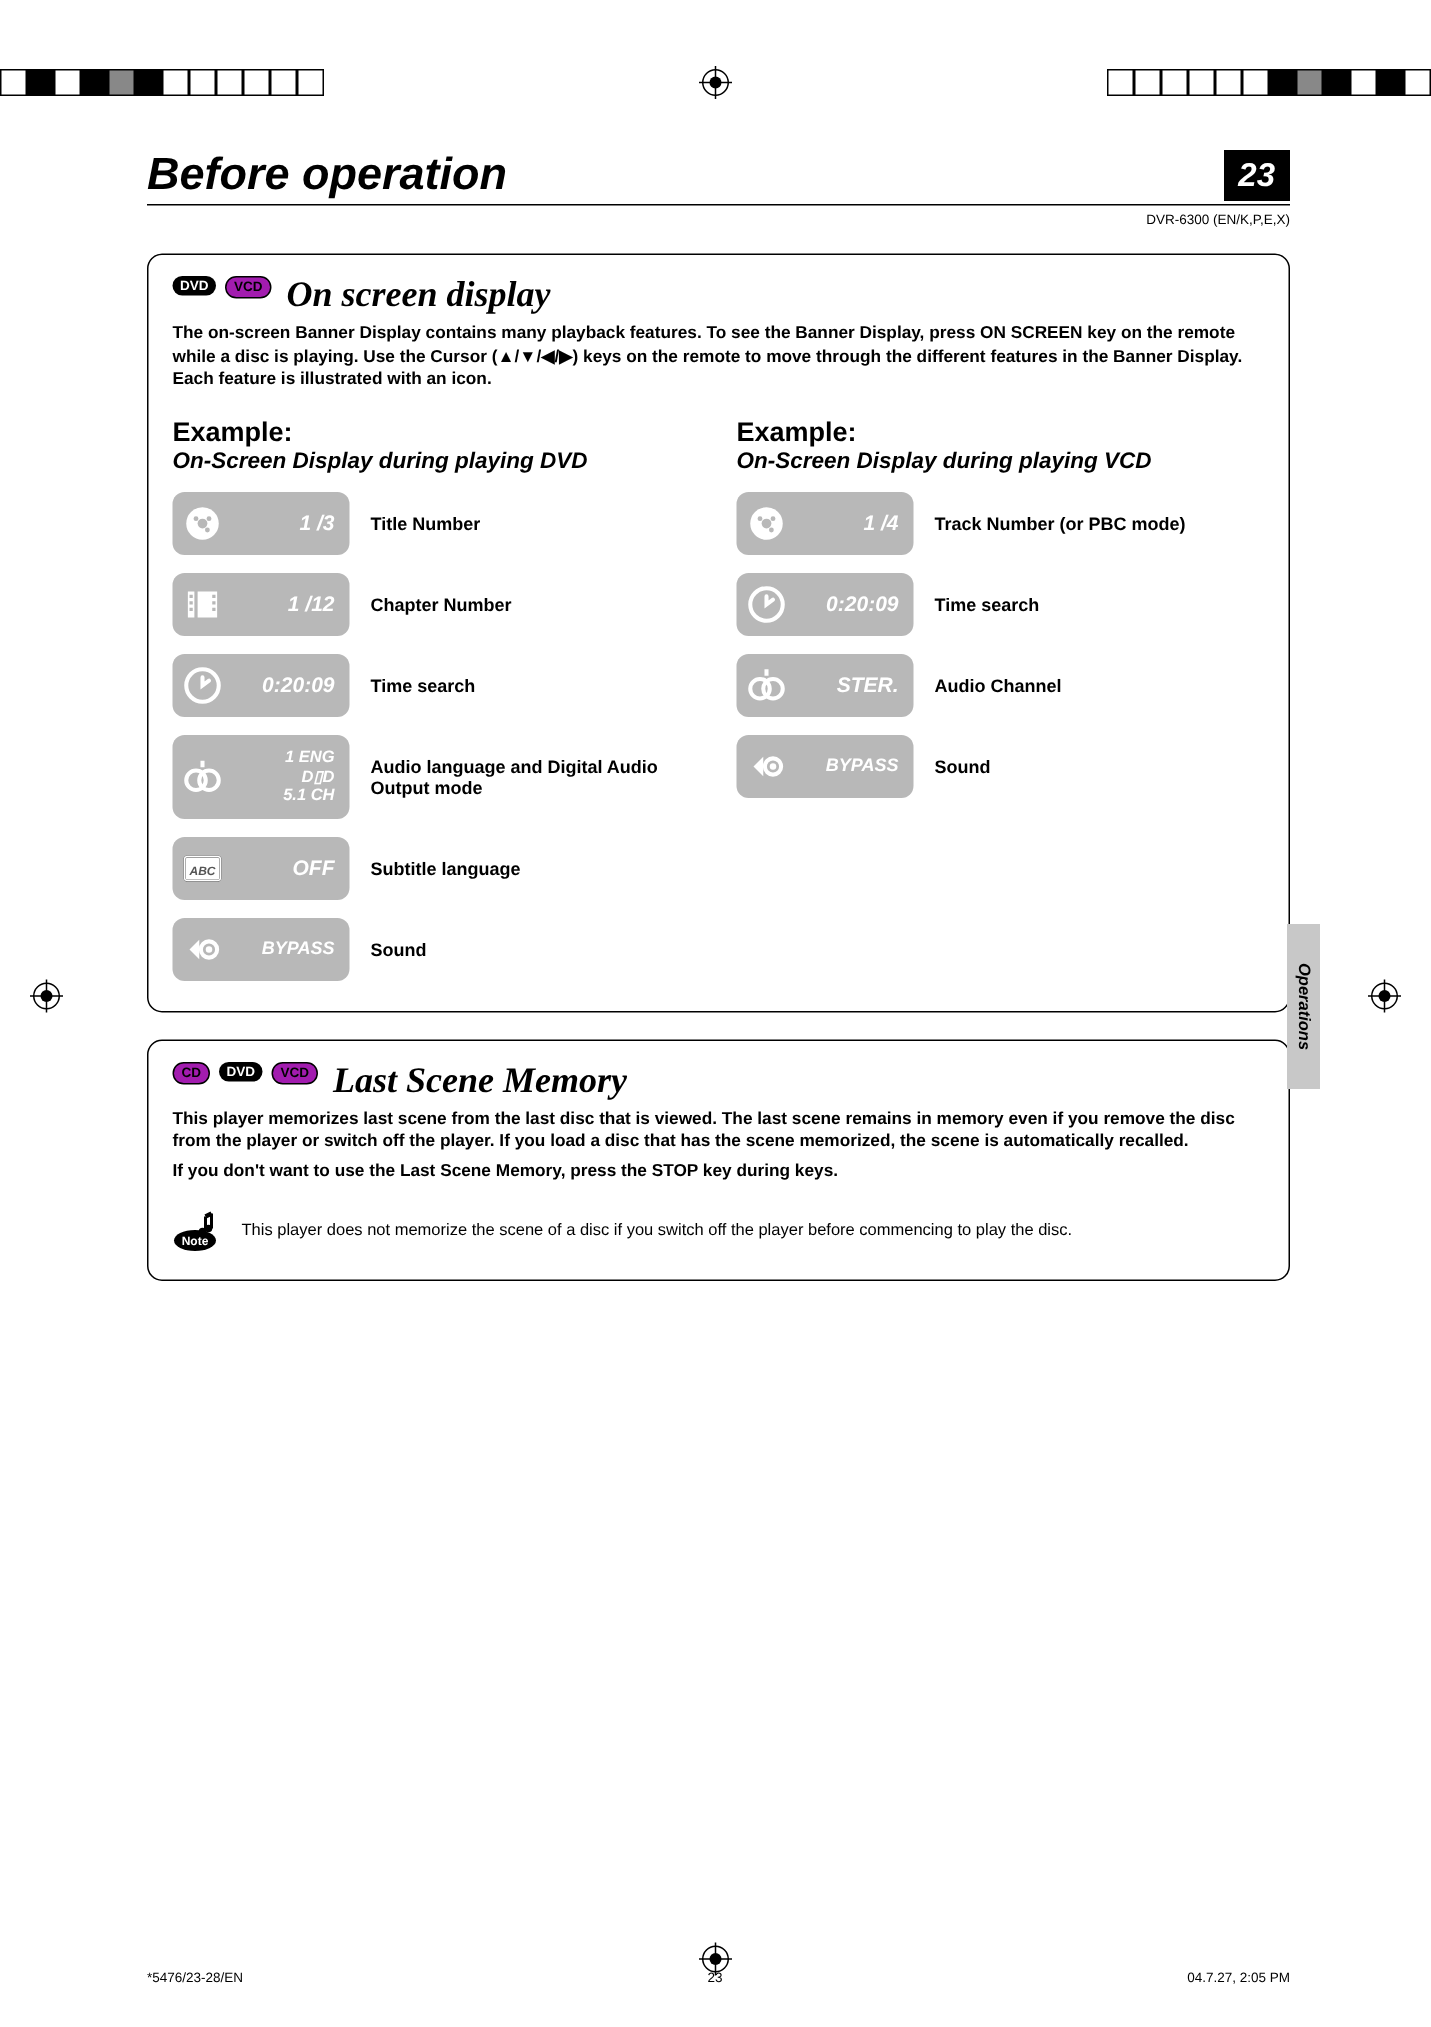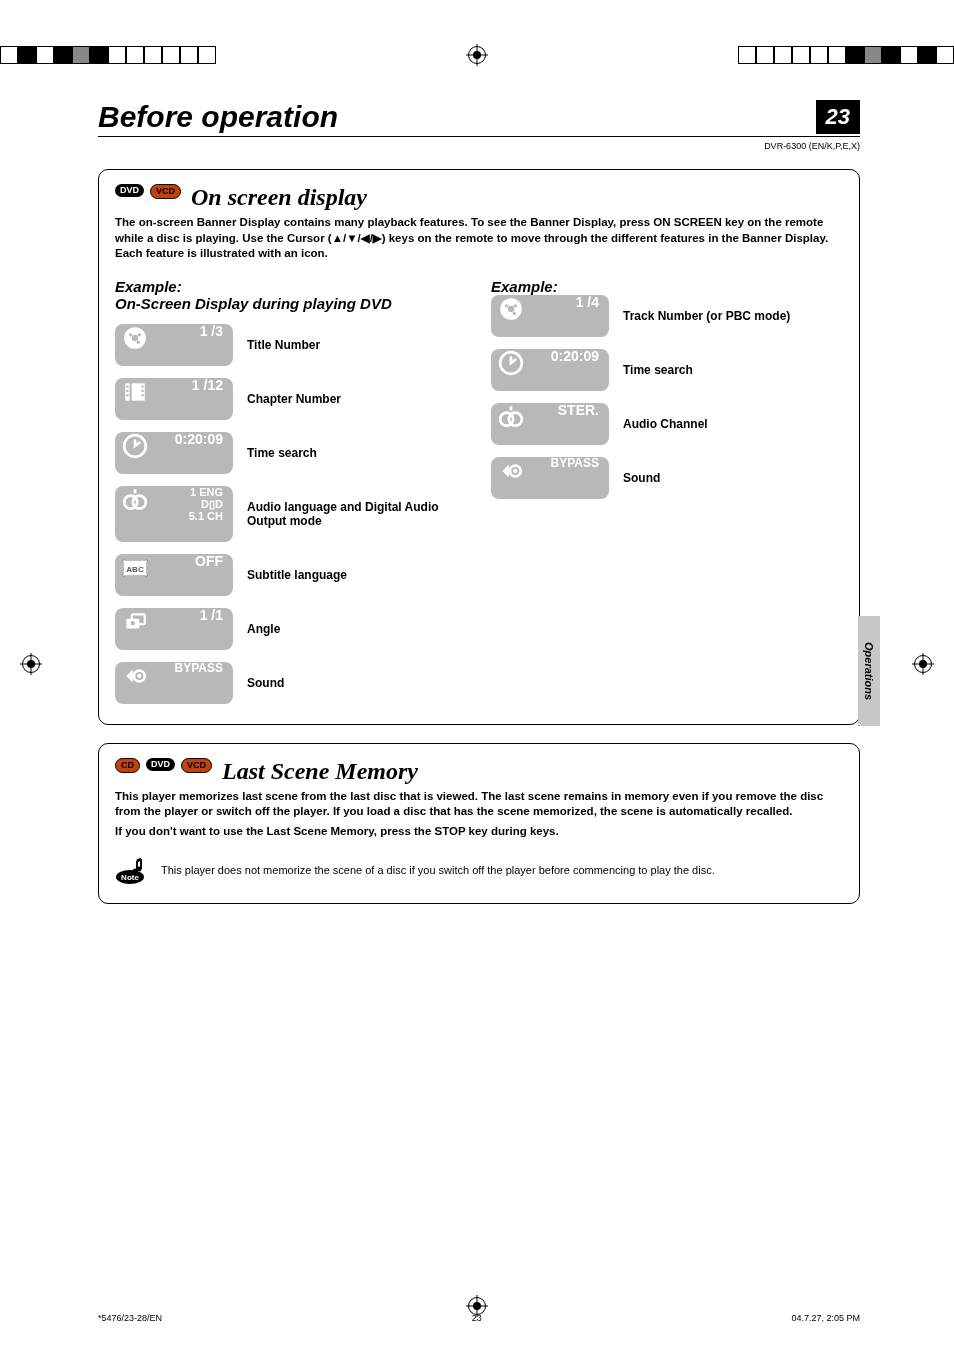--- a/index.html
+++ b/index.html
@@ -101,21 +101,21 @@
   }
   .disc-badge {
     display: inline-block;
     font-size: 9px;
     font-weight: bold;
     padding: 2px 5px;
     border-radius: 9px;
     line-height: 1;
   }
   .disc-badge.dark { background: #000; color: #fff; }
-  .disc-badge.light { border: 1px solid #000; color: #000; background: #c2410c; }
+  .disc-badge.light { border: 1px solid #000; color: #000; background: #a21caf; }
   .panel-title {
     font-style: italic;
     font-weight: bold;
     font-size: 24px;
     margin-left: 4px;
     font-family: Liberation Serif, serif;
   }
   .panel-desc {
     font-size: 11.5px;
     font-weight: bold;
@@ -124,23 +124,22 @@
   }
   .examples-row {
     display: flex;
     margin-top: 16px;
     gap: 24px;
   }
   .example-col {
     flex: 1;
   }
   .example-label {
-    font-style: italic;
-    font-weight: bold;
-    font-size: 15px;
+    font-weight: bold;
+    font-size: 18px;
   }
   .example-sub {
     font-style: italic;
     font-weight: bold;
     font-size: 15px;
     margin-bottom: 12px;
   }
   .osd-list {
     display: flex;
     flex-direction: column;
@@ -151,23 +150,25 @@
     display: flex;
     align-items: center;
     gap: 14px;
   }
   .osd-chip {
     width: 118px;
     height: 42px;
     background: #b8b8b8;
     border-radius: 8px;
     display: flex;
+    align-items: center;
     padding: 0 6px 0 6px;
     gap: 6px;
     flex-shrink: 0;
+    font-style: italic;
   }
   .osd-chip.tall { height: 56px; }
   .chip-icon {
     width: 28px;
     height: 28px;
     display: flex;
     align-items: center;
     justify-content: center;
     flex-shrink: 0;
   }
@@ -376,52 +377,40 @@
                     <rect x="2" y="4" width="24" height="16" rx="2" fill="#fff" stroke="#555" stroke-width="1.5"></rect>
                     <rect x="2" y="4" width="24" height="16" rx="2" fill="none" stroke="#fff" stroke-width="1"></rect>
                     <text x="14" y="16" font-size="8" fill="#555" text-anchor="middle" font-weight="bold">ABC</text>
                   </svg>
               </span>
               <span class="chip-text">OFF</span>
             </div>
             <div class="osd-desc">Subtitle language</div>
           </div>
 
-          <div class="osd-item">
-            <div class="osd-chip">
-              <span class="chip-icon">
-                <svg viewBox="0 0 24 24" width="26" height="26">
-                    <rect x="4" y="9" width="12" height="9" rx="1" fill="#fff"></rect>
-                    <rect x="9" y="5" width="12" height="9" rx="1" fill="none" stroke="#fff" stroke-width="2"></rect>
-                    <circle cx="10" cy="13" r="2" fill="#b8b8b8"></circle>
-                  </svg>
-              </span>
-              <span class="chip-text">1 /1</span>
-            </div>
-            <div class="osd-desc">Angle</div>
-          </div>
 
           <div class="osd-item">
             <div class="osd-chip">
               <span class="chip-icon">
                 <svg viewBox="0 0 24 24" width="26" height="26">
                     <path d="M4 12 L10 6 L10 18 Z" fill="#fff"></path>
                     <circle cx="16" cy="12" r="5" fill="none" stroke="#fff" stroke-width="2.5"></circle>
                     <circle cx="16" cy="12" r="2" fill="#fff"></circle>
                   </svg>
               </span>
               <span class="chip-text" style="font-size:12px">BYPASS</span>
             </div>
             <div class="osd-desc">Sound</div>
           </div>
         </div>
       </div>
 
       <div class="example-col">
         <div class="example-label">Example:</div>
+        <div class="example-sub">On-Screen Display during playing VCD</div>
         <div class="osd-list sparse">
           <div class="osd-item">
             <div class="osd-chip">
               <span class="chip-icon">
                 <svg viewBox="0 0 24 24" width="26" height="26">
                     <circle cx="12" cy="12" r="10" fill="#fff"></circle>
                     <circle cx="12" cy="12" r="3" fill="#b8b8b8"></circle>
                     <circle cx="8" cy="9" r="1.5" fill="#b8b8b8"></circle>
                     <circle cx="16" cy="9" r="1.5" fill="#b8b8b8"></circle>
                     <circle cx="15" cy="16" r="1.5" fill="#b8b8b8"></circle>

